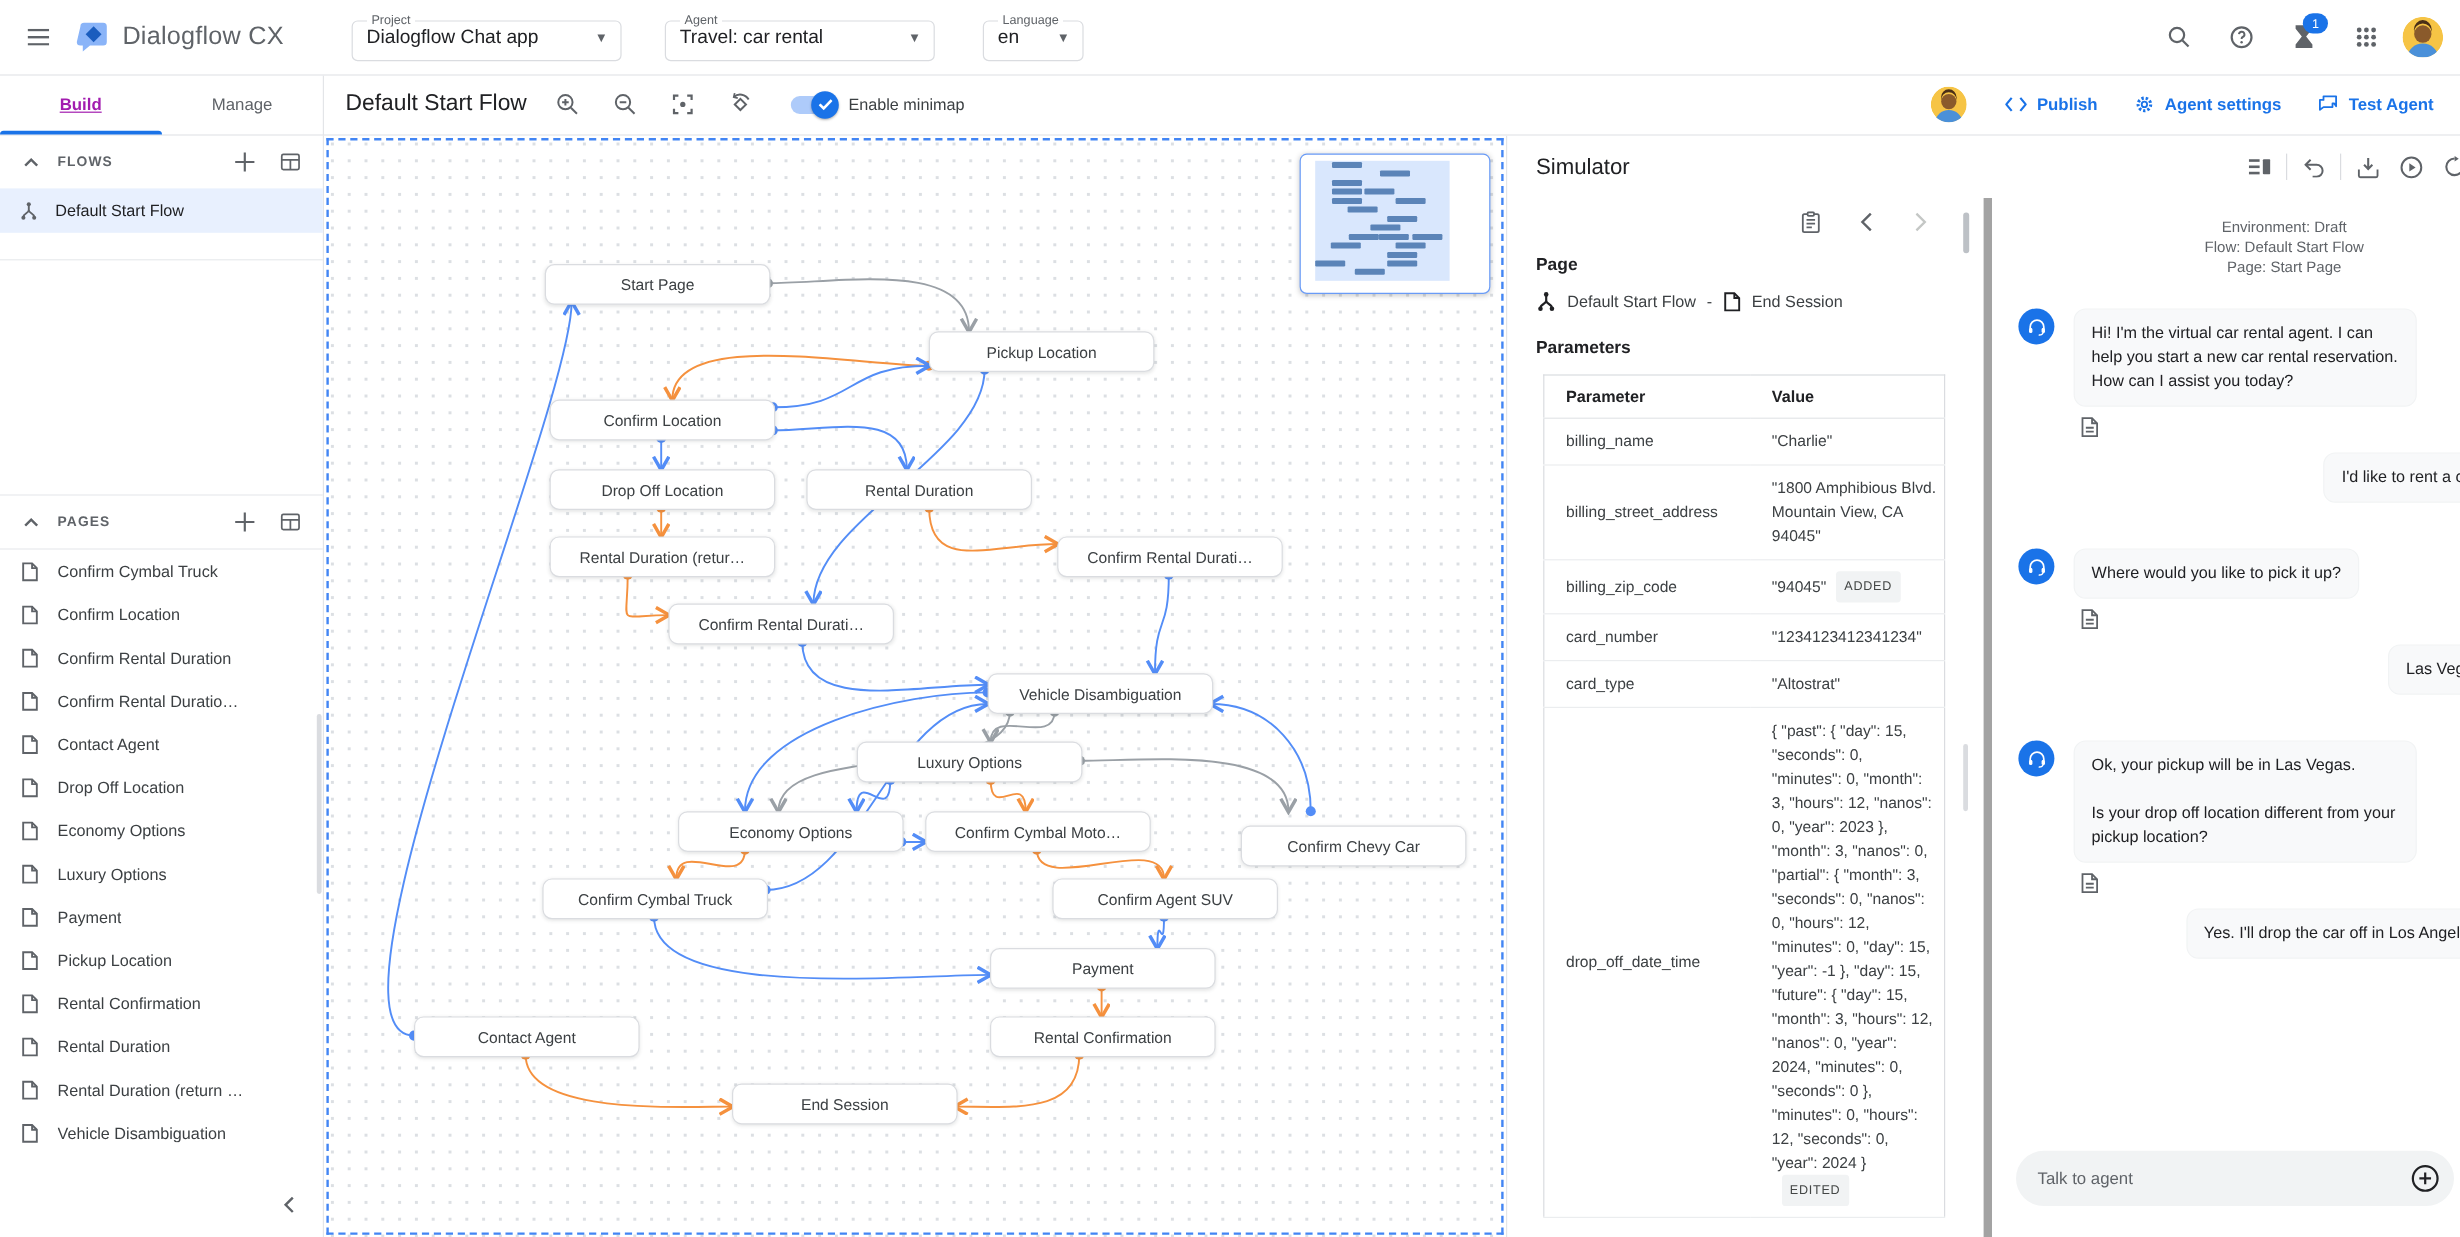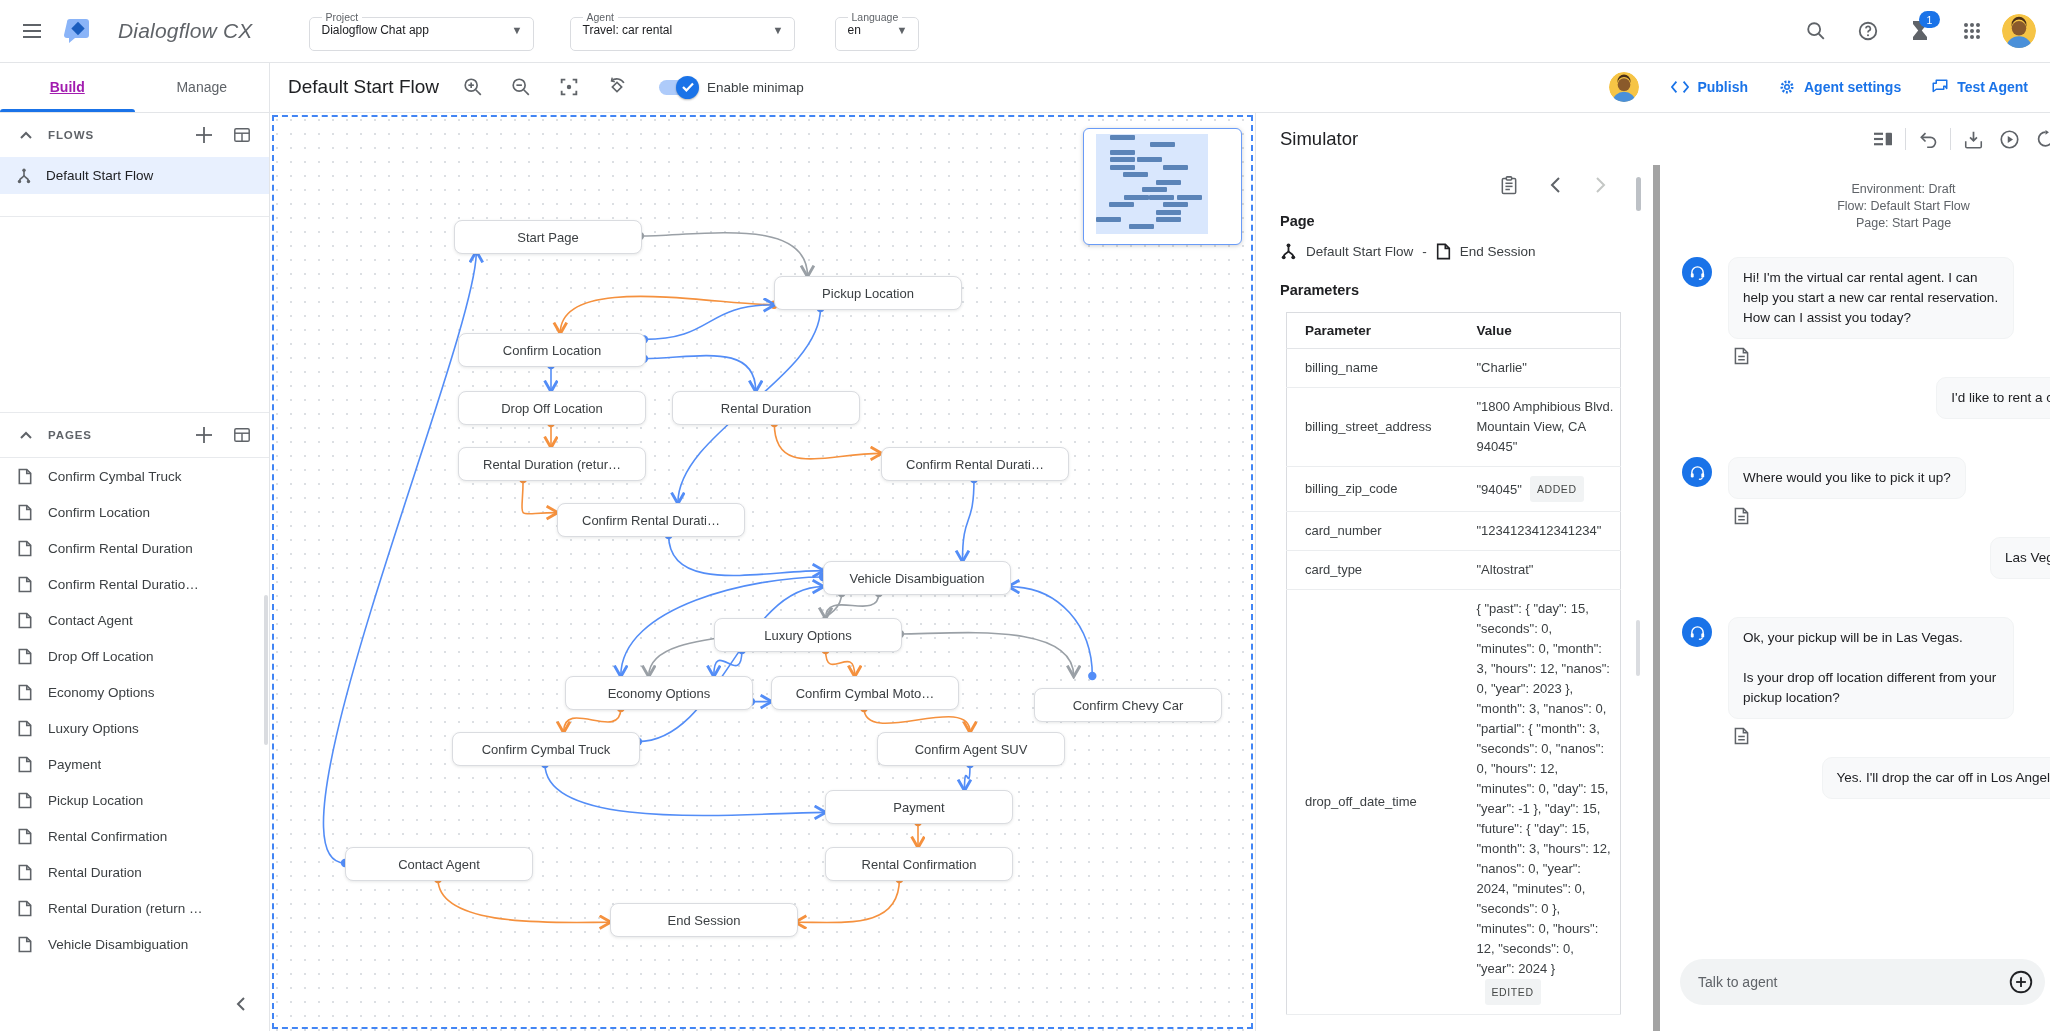--- a/index.html
+++ b/index.html
@@ -2,25 +2,25 @@
 <html><head>
 <meta charset="utf-8">
 <style>
   html,body{margin:0;padding:0;background:#fff;overflow:hidden;}
   #app{position:relative;width:2050px;height:1031px;font-family:"Liberation Sans","DejaVu Sans",sans-serif;color:#202124;background:#fff;}
   svg{display:block;}
   
   #topbar{position:absolute;left:0;top:0;width:2050px;height:62px;border-bottom:1px solid #e3e5e8;display:flex;align-items:center;background:#fff;z-index:30;}
   #hamburger{width:48px;height:48px;margin-left:8px;display:flex;align-items:center;justify-content:center;cursor:pointer;}
   #logo{width:40px;height:40px;display:flex;align-items:center;justify-content:center;margin-left:2px;}
-  #app-title{font-size:21px;color:#5f6368;margin-left:20px;letter-spacing:.2px;font-style:italic;}
+  #app-title{font-size:21px;color:#5f6368;margin-left:4px;letter-spacing:.2px;}
   fieldset.dd{border:1px solid #dadce0;border-radius:5px;margin:0 0 0 0;padding:0 10px 6px 12px;height:40px;box-sizing:border-box;background:#fff;cursor:pointer;}
   fieldset.dd legend{font-size:10.5px;color:#5f6368;padding:0 4px;}
   .dd-inner{display:flex;align-items:center;justify-content:space-between;margin-top:0px;}
-  .dd-val{font-size:12px;color:#202124;}
+  .dd-val{font-size:16px;color:#202124;}
   .dd-arrow{color:#5f6368;font-size:11px;margin-left:14px;}
   #proj-dd{margin-left:56px;width:225px;}
   #agent-dd{margin-left:36px;width:225px;}
   #lang-dd{margin-left:40px;width:84px;}
   .tb-icon{width:44px;height:44px;display:flex;align-items:center;justify-content:center;cursor:pointer;position:relative;}
   #topbar-right{margin-left:auto;display:flex;align-items:center;padding-right:14px;gap:8px;}
   #notif-badge{position:absolute;top:2px;right:2px;min-width:17px;height:17px;border-radius:9px;background:#1a73e8;color:#fff;font-size:10.5px;display:flex;align-items:center;justify-content:center;padding:0 2px;}
   .avatar32{width:34px;height:34px;border-radius:50%;overflow:hidden;cursor:pointer;}
   
   #tabsbar{position:absolute;left:0;top:62px;width:270px;height:51px;border-bottom:1px solid #e3e5e8;border-right:1px solid #e3e5e8;box-sizing:border-box;display:flex;background:#fff;z-index:20;}

